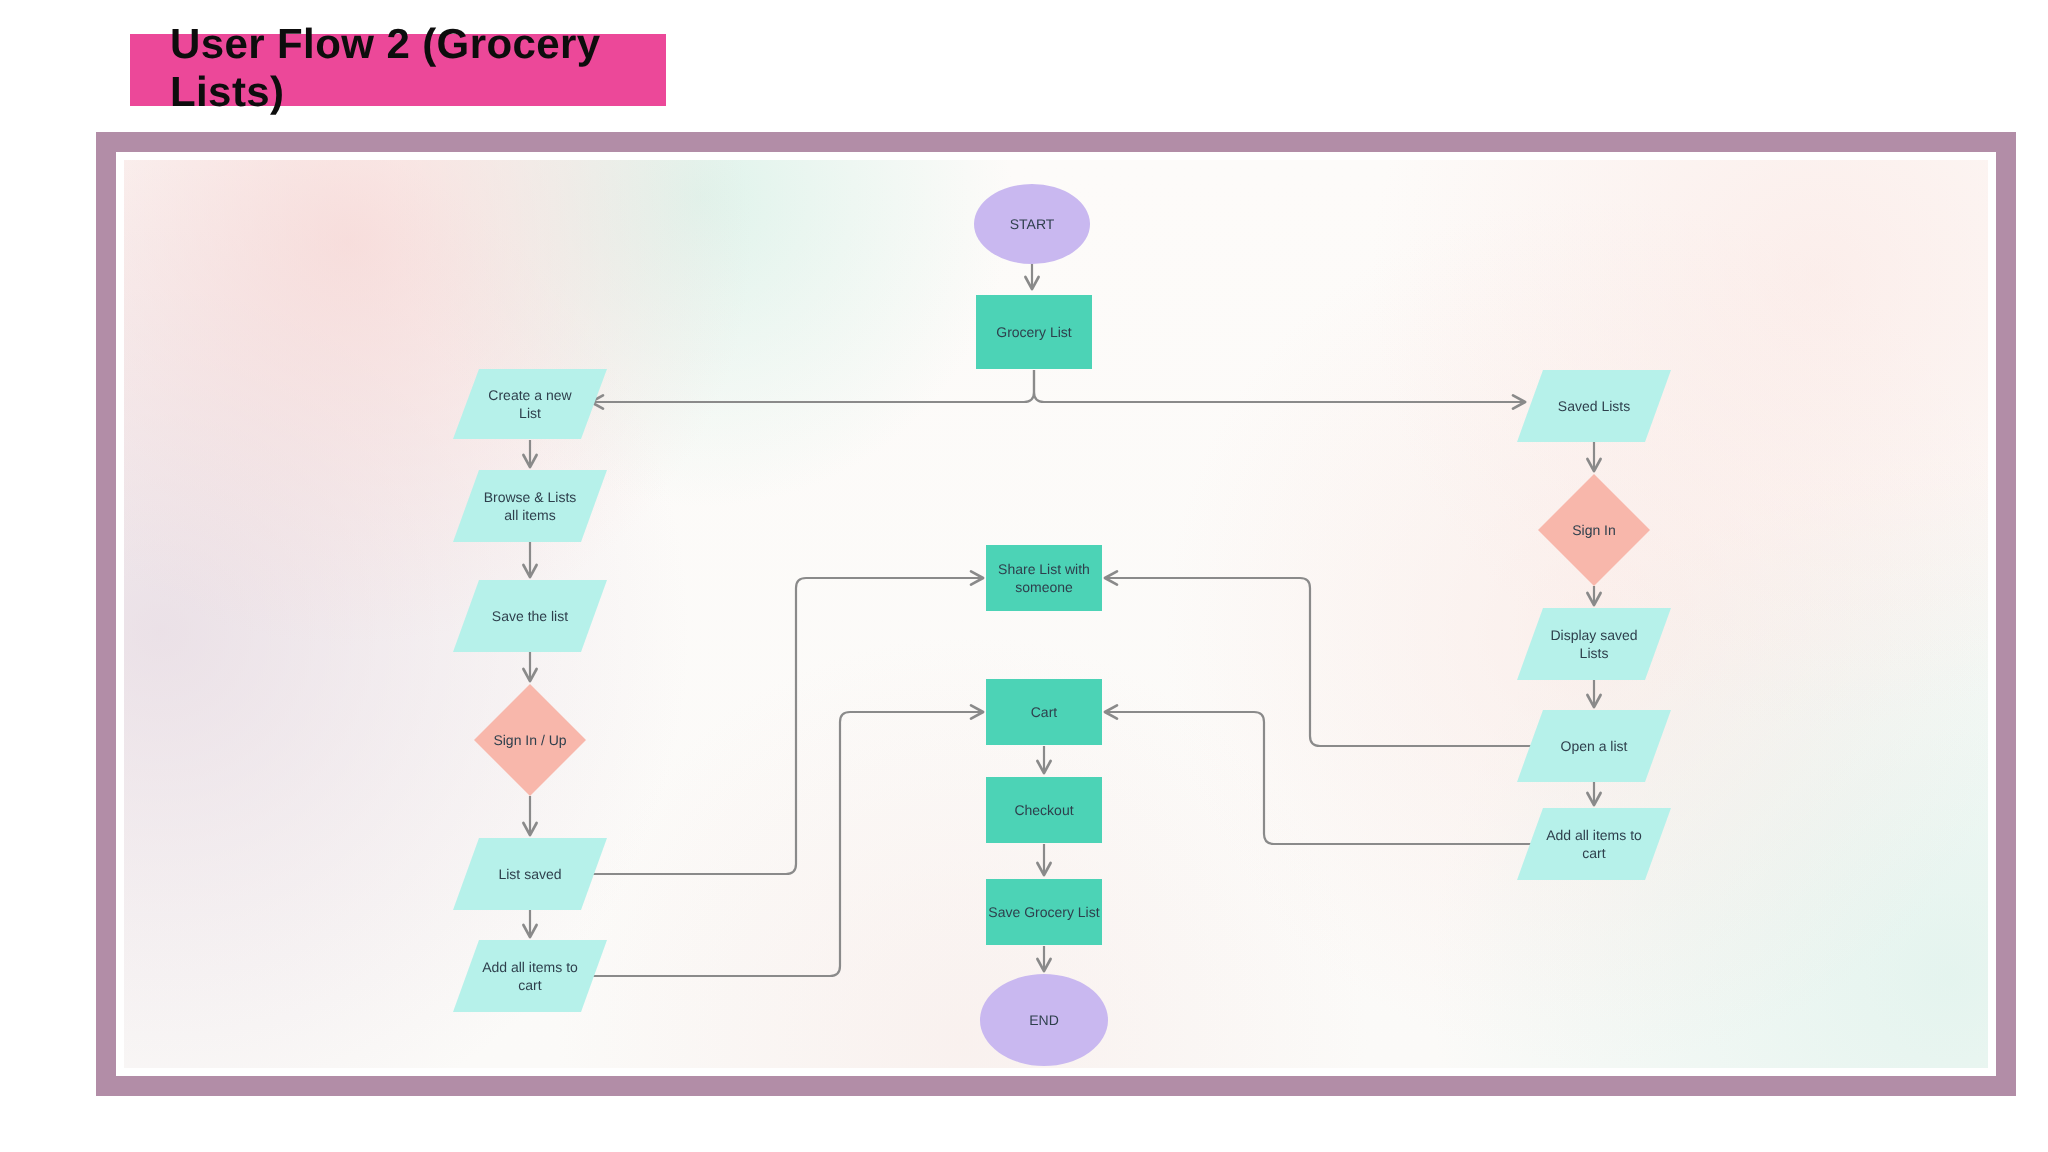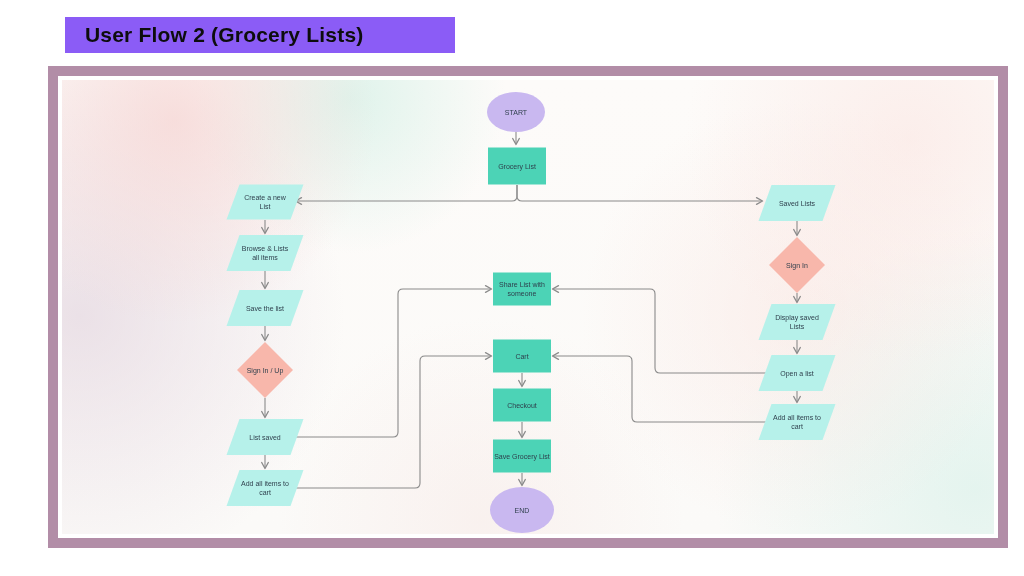--- a/index.html
+++ b/index.html
@@ -2,22 +2,22 @@
 <html><head>
 <meta charset="utf-8">
 <style>
   html,body{margin:0;padding:0;}
   body{
     width:1024px;height:576px;position:relative;overflow:hidden;
     background:#ffffff;
     font-family:"Liberation Sans", sans-serif;
   }
   .title-bar{
-    position:absolute;left:65px;top:17px;width:390px;height:36px;
-    background:#8b5cf6;display:flex;align-items:center;
+    position:absolute;left:65px;top:17px;width:268px;height:36px;
+    background:#ec4899;display:flex;align-items:center;
   }
   .title-bar h1{
     margin:0 0 0 20px;font-size:21px;font-weight:bold;color:#0d0d0d;
     letter-spacing:0.2px;
   }
   .flow-frame{
     position:absolute;left:48px;top:66px;width:932px;height:454px;
     border:10px solid #b28da7;background:#ffffff;padding:4px;
   }
   .flow-canvas{

